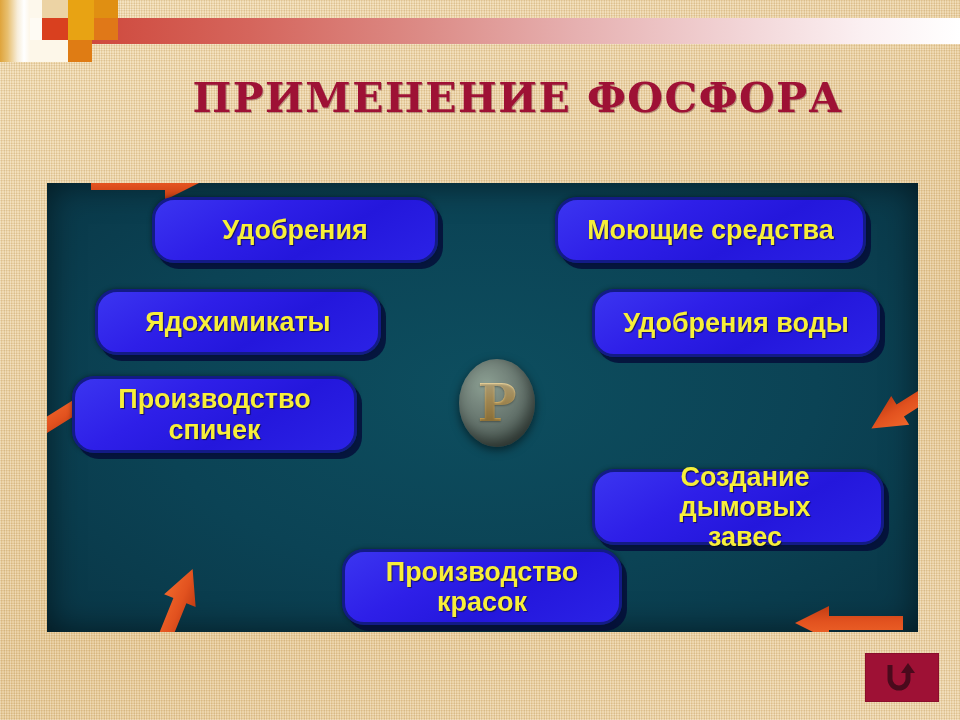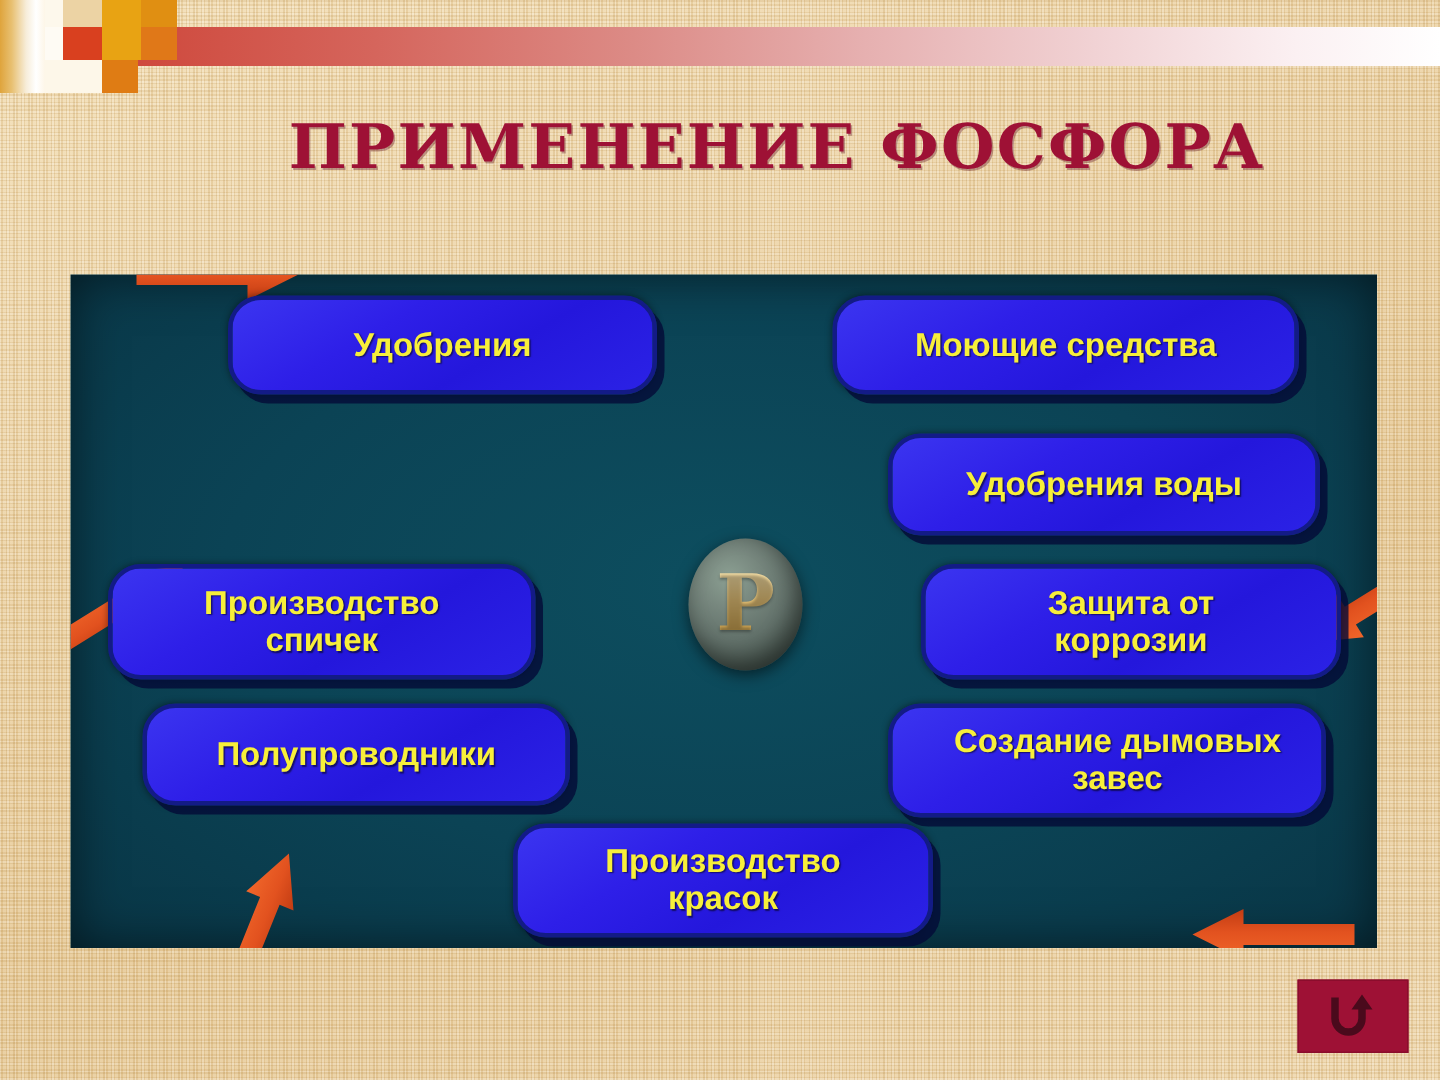--- a/index.html
+++ b/index.html
@@ -159,21 +159,21 @@
     display: flex;
     align-items: center;
     justify-content: center;
     text-align: center;
     box-sizing: border-box;
     padding: 4px 10px;
   }
   .node-label {
     font-family: "Liberation Sans", sans-serif;
     font-weight: bold;
-    font-size: 22px;
+    font-size: 27px;
     line-height: 1.12;
     color: #f7ef3a;
     text-shadow: 1px 1px 1px rgba(0,0,0,0.55);
     white-space: pre-line;
   }
 
   
   #node-fertilizers   { left: 105px; top: 14px;  width: 286px; height: 66px; }
   #node-pesticides    { left: 48px;  top: 106px; width: 286px; height: 66px; }
   #node-matches       { left: 25px;  top: 193px; width: 285px; height: 77px; }
@@ -269,42 +269,38 @@
 
         <g transform="rotate(90 450 220)">
           <polygon points="46,-6 124,-6 124,-16 158,0 124,16 124,6 46,6"></polygon>
         </g>
       </g>
     </svg>
 
     <div class="node-box" id="node-fertilizers">
       <span class="node-label">Удобрения</span>
     </div>
+    <div class="node-box" id="node-pesticides">
+      <span class="node-label">Ядохимикаты</span>
+    </div>
     <div class="node-box" id="node-matches">
       <span class="node-label">Производство
 спичек</span>
     </div>
-    <div class="node-box" id="node-semiconductor">
-      <span class="node-label">Полупроводники</span>
-    </div>
 
     <div class="node-box" id="node-paints">
       <span class="node-label">Производство
 красок</span>
     </div>
 
     <div class="node-box" id="node-detergents">
       <span class="node-label">Моющие средства</span>
     </div>
     <div class="node-box" id="node-watersoft">
       <span class="node-label">Удобрения воды</span>
-    </div>
-    <div class="node-box" id="node-corrosion">
-      <span class="node-label">Защита от
-коррозии</span>
     </div>
     <div class="node-box" id="node-smokescreen">
       <span class="node-label">Создание дымовых
 завес</span>
     </div>
 
     <div id="center-node">
       <span id="center-symbol">P</span>
     </div>
 

